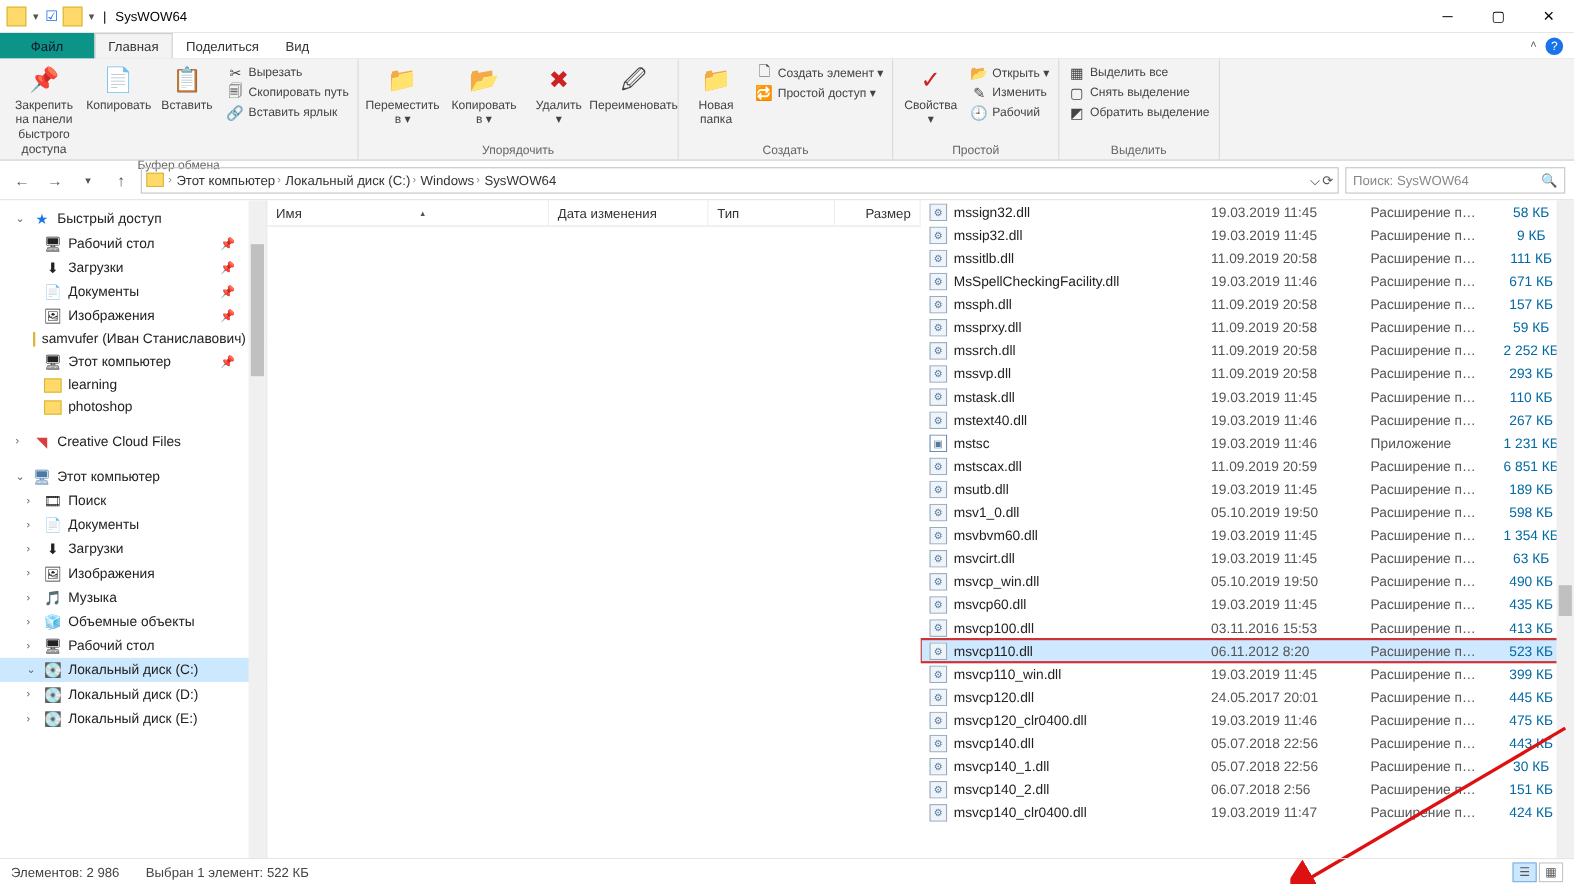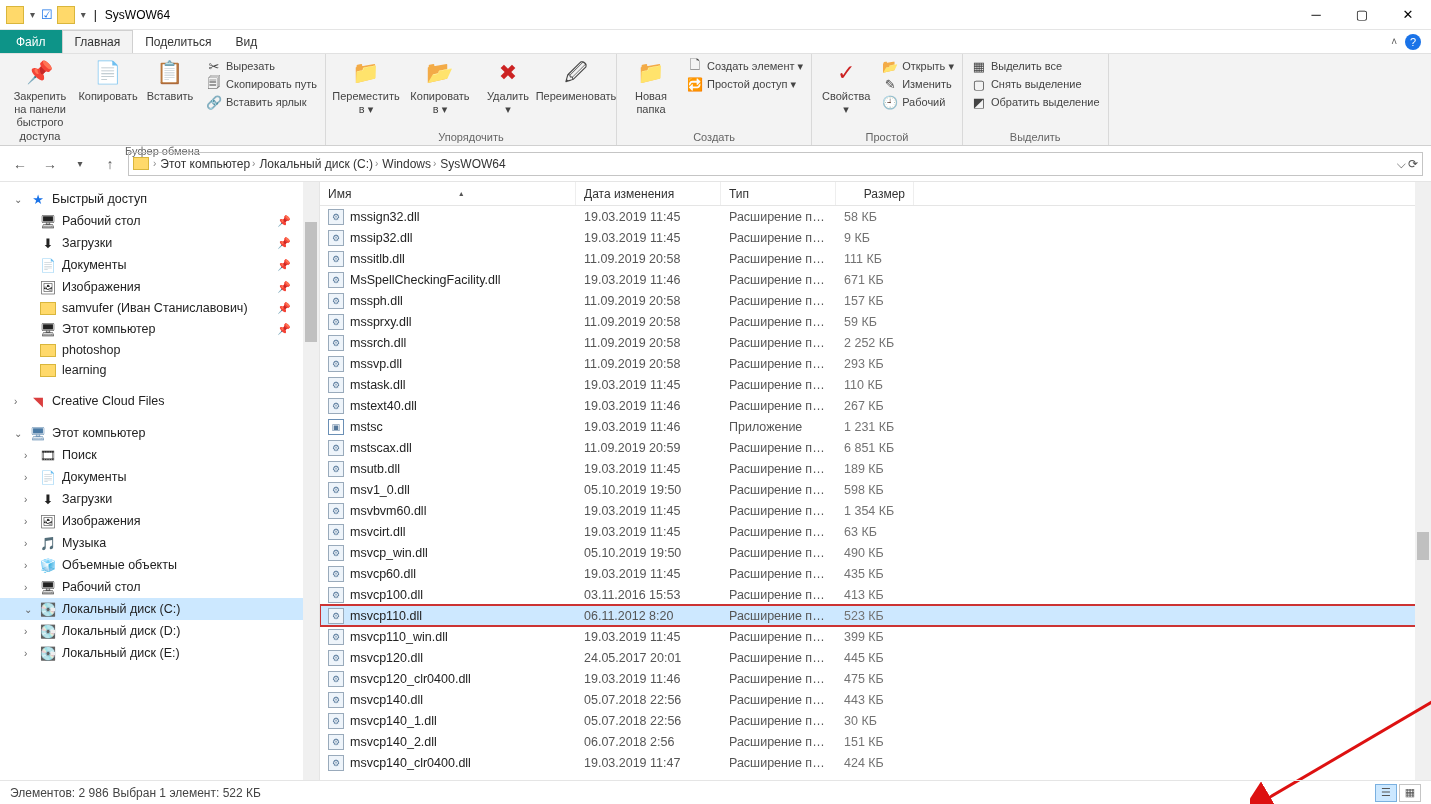--- a/index.html
+++ b/index.html
@@ -11,21 +11,21 @@
   .qat .folder-icon { width: 18px; height: 18px; background: #ffd96a; border: 1px solid #d9b63c; }
   .qat .down-icon { font-size: 10px; color: #555; padding: 0 2px; }
   .qat .check-icon { color: #1a73e8; font-size: 13px; }
   .titlebar .title { margin-left: 8px; font-size: 12px; }
   .titlebar .win-controls { margin-left: auto; display: flex; }
   .win-btn { width: 46px; height: 30px; display: flex; align-items: center; justify-content: center; font-size: 13px; font-family: "Segoe MDL2 Assets", sans-serif; }
 
   
   .tabs { height: 24px; background: #fff; display: flex; align-items: stretch; border-bottom: 1px solid #e1e1e1; font-size: 12px; }
   .tab { padding: 4px 12px; cursor: default; color: #333; display:flex; align-items:center;}
-  .tab.file { background: #0d9488; color: #ffffff; padding: 4px 16px;}
+  .tab.file { background: #0d9488; color: #0f172a; padding: 4px 28px;}
   .tab.active { background: #f3f3f3; border: 1px solid #d0d0d0; border-bottom: none; }
   .tabs .help { margin-left: auto; display:flex; align-items:center; padding-right: 10px; gap: 8px; color: #555; }
   .help .caret{ font-size:10px; }
   .help .q { width:16px; height:16px; border-radius:50%; background:#1a73e8; color:#fff; display:flex; align-items:center; justify-content:center; font-size:11px;}
 
   
   .ribbon { height: 92px; background: #f3f3f3; border-bottom: 1px solid #d0d0d0; display: flex; }
   .group { border-right: 1px solid #d9d9d9; padding: 4px 8px 2px; display: flex; flex-direction: column; justify-content: space-between; }
   .group-label { text-align: center; font-size: 11px; color: #666; padding-top: 2px;}
   .group-top { display: flex; align-items: flex-start; gap: 10px; flex: 1; }
@@ -58,46 +58,46 @@
   .pin { margin-left:auto; color:#777; font-size:11px; padding-right:20px;}
   .ticon{ width:16px; height:16px; display:flex; align-items:center; justify-content:center; font-size:13px;}
   .ticon.folder{ background:#ffd96a; border:1px solid #d9b63c; width:16px; height:13px;}
   .ticon.star{ color:#1a73e8;}
   .ticon.pc{ color:#4a7aa5;}
   .ticon.disk{ color:#9aa2aa;}
   .ticon.cc{ color:#da3f3f;}
   .chev{ width:10px; color:#666; font-size:10px;}
 
   
-  .listwrap { flex:1; display:flex; flex-direction:column; position:relative;}
+  .listwrap { flex:1; display:flex; flex-direction:row; position:relative;}
   .cols { display:flex; border-bottom:1px solid #e5e5e5; font-size:12px; color:#333; height:24px; align-items:center;}
   .col { padding:0 8px; border-right:1px solid #eee; height:100%; display:flex; align-items:center; gap:4px;}
   .col.name{ width:256px;}
   .col.date{ width:145px;}
   .col.type{ width:115px;}
   .col.size{ width:78px; justify-content:flex-end;}
   .sortup{ font-size:8px; color:#555; margin:0 auto;}
   .rows { flex:1; overflow:hidden; position:relative;}
   .row { display:flex; align-items:center; height:21px; font-size:12.5px; color:#222;}
   .row .c{ padding:0 8px; overflow:hidden; white-space:nowrap; text-overflow:ellipsis;}
   .row .c.name{ width:256px; display:flex; align-items:center; gap:6px;}
   .row .c.date{ width:145px; color:#555;}
   .row .c.type{ width:115px; color:#555;}
-  .row .c.size{ width:78px; text-align:left; color:#737373;}
+  .row .c.size{ width:78px; text-align:center; color:#0369a1;}
   .ficon{ width:16px; height:16px; border:1px solid #9ab; background:#eef4fa; display:flex; align-items:center; justify-content:center; font-size:9px; color:#56789a;}
   .ficon.app{ background:#fff; border-color:#6a8fb5;}
   .row.selected{ background:#cde8ff; outline:2px solid #c33; outline-offset:-1px;}
   .list-scroll-track{ position:absolute; right:0; top:0; bottom:0; width:16px; background:#f0f0f0;}
   .list-scroll-thumb{ position:absolute; right:2px; top:350px; width:12px; height:28px; background:#c0c0c0;}
 
   
   .arrow-svg{ position:absolute; left:930px; top:470px; pointer-events:none;}
 
   
-  .status { position:absolute; bottom:0; left:0; right:0; height:24px; border-top:1px solid #e5e5e5; display:flex; align-items:center; padding:0 10px; font-size:12px; color:#444; gap:4px;}
+  .status { position:absolute; bottom:0; left:0; right:0; height:24px; border-top:1px solid #e5e5e5; display:flex; align-items:center; padding:0 10px; font-size:12px; color:#444; gap:24px;}
   .status .views{ margin-left:auto; display:flex; gap:2px;}
   .vbtn{ width:22px; height:18px; border:1px solid #c5c5c5; display:flex; align-items:center; justify-content:center; font-size:11px; color:#555;}
   .vbtn.active{ background:#cce8ff; border-color:#7ab0e0;}
 </style>
 </head>
 <body>
 
 <div class="titlebar">
   <div class="qat">
     <span class="folder-icon"></span>
@@ -273,20 +273,24 @@
         <span class="sep"> ›</span>
       </span>
     <span class="crumb">
         <span>SysWOW64</span>
       </span>
     <span class="tail">
       <span>⌵</span>
       <span>⟳</span>
     </span>
   </div>
+  <div class="searchbox">
+    <span>Поиск: SysWOW64</span>
+    <span class="mag">🔍</span>
+  </div>
 </div>
 
 <div class="main">
 
   <div class="tree">
     <div class="tnode root">
         <span class="chev">⌄</span>
         <span class="ticon star">★</span>
         <span>Быстрый доступ</span>
       </div>
@@ -323,26 +327,26 @@
         </div>
         <div class="tnode">
           <span class="chev"></span>
           <span class="ticon ">🖥</span>
           <span>Этот компьютер</span>
           <span class="pin">📌</span>
         </div>
         <div class="tnode">
           <span class="chev"></span>
           <span class="ticon folder"></span>
+          <span>learning</span>
+        </div>
+        <div class="tnode">
+          <span class="chev"></span>
+          <span class="ticon folder"></span>
           <span>photoshop</span>
-        </div>
-        <div class="tnode">
-          <span class="chev"></span>
-          <span class="ticon folder"></span>
-          <span>learning</span>
         </div>
       </div>
     <div style="height:10px"></div>
     <div class="tnode root">
         <span class="chev">›</span>
         <span class="ticon cc">◥</span>
         <span>Creative Cloud Files</span>
       </div>
     <div style="height:10px"></div>
     <div class="tnode root">

